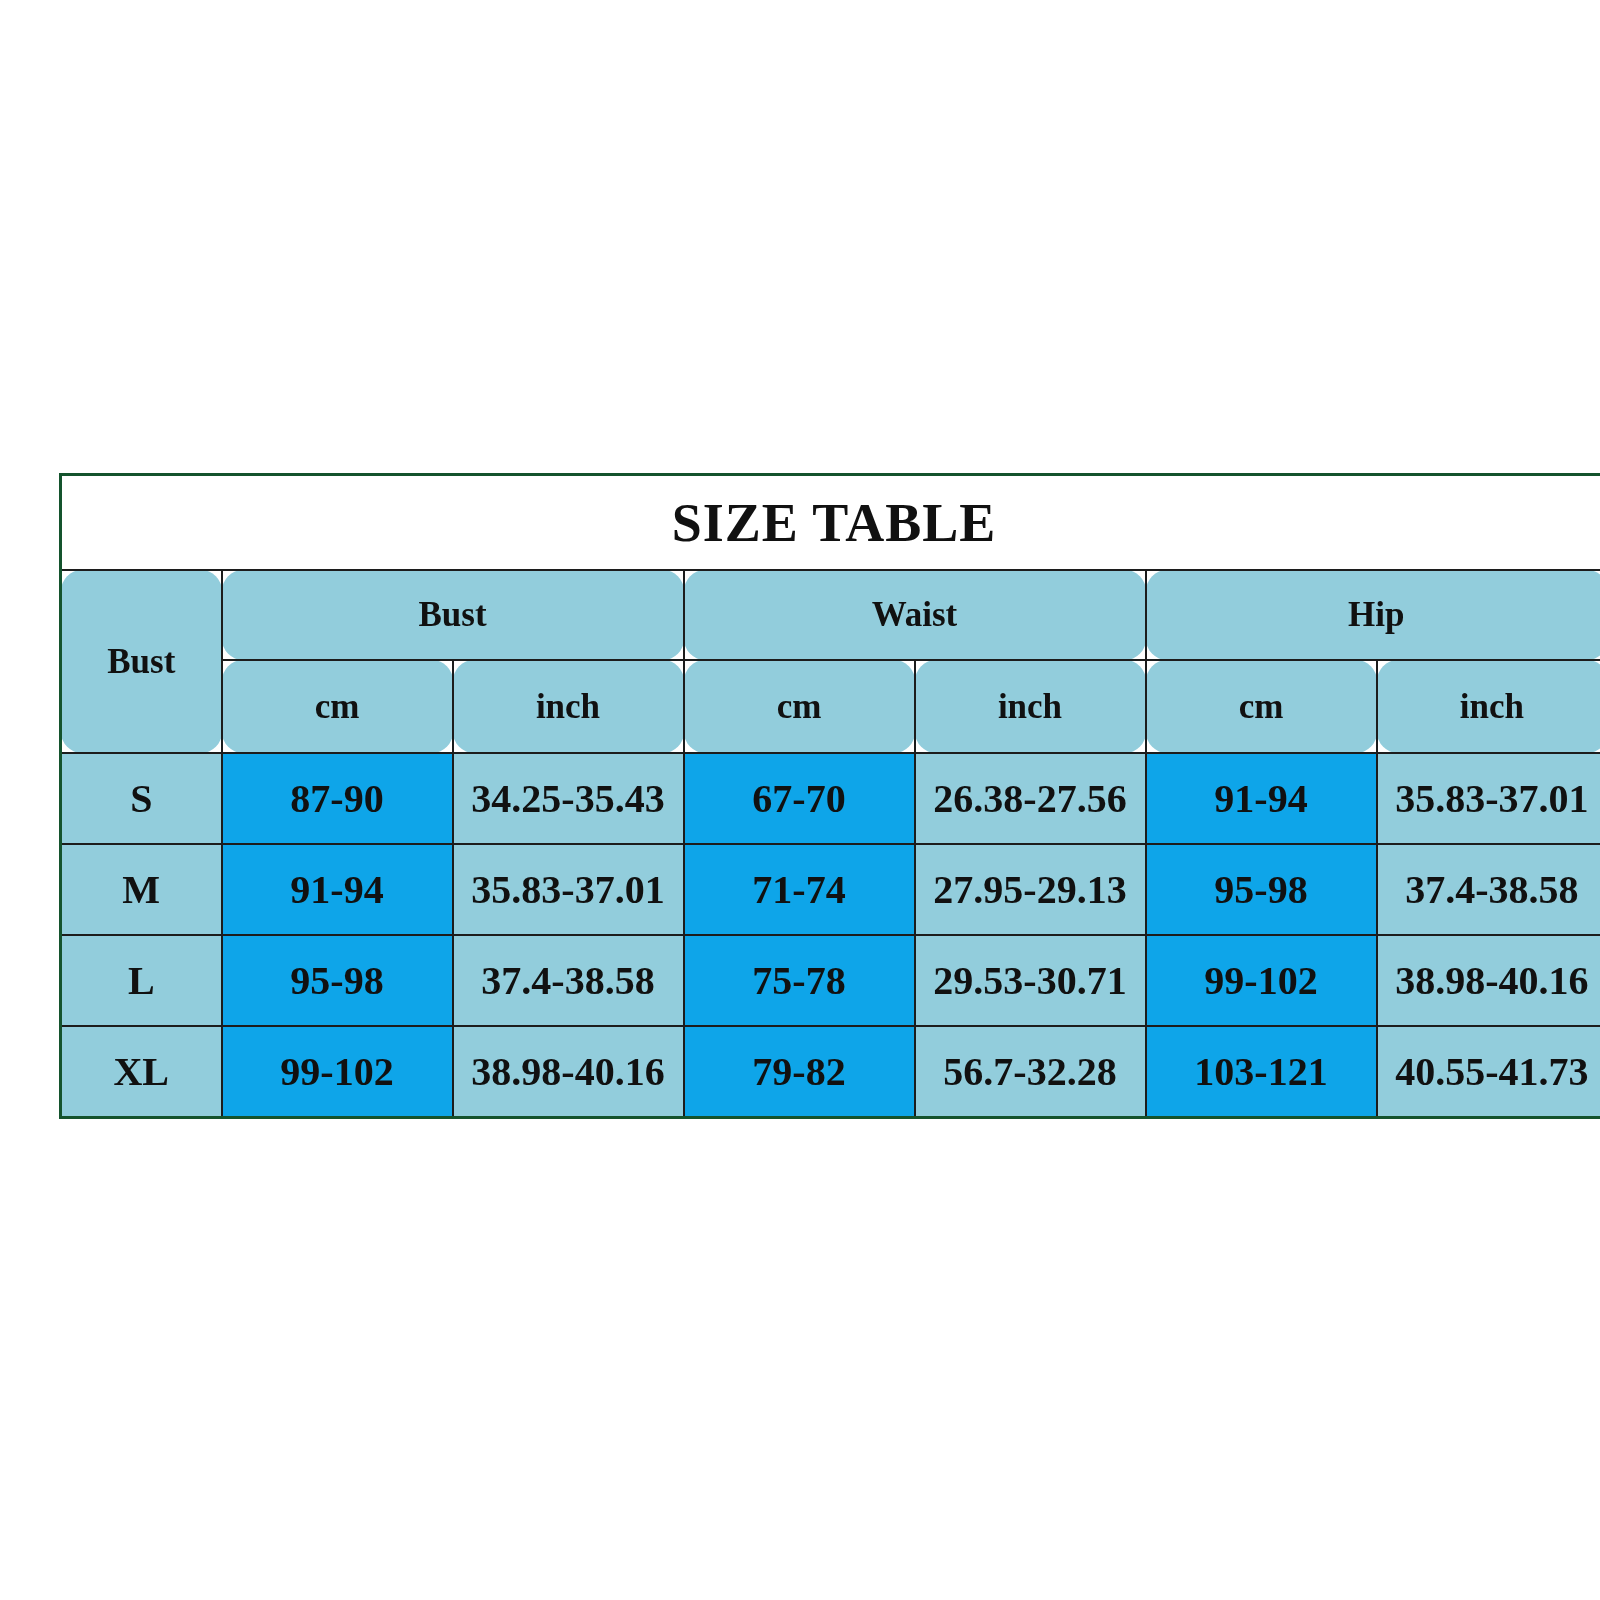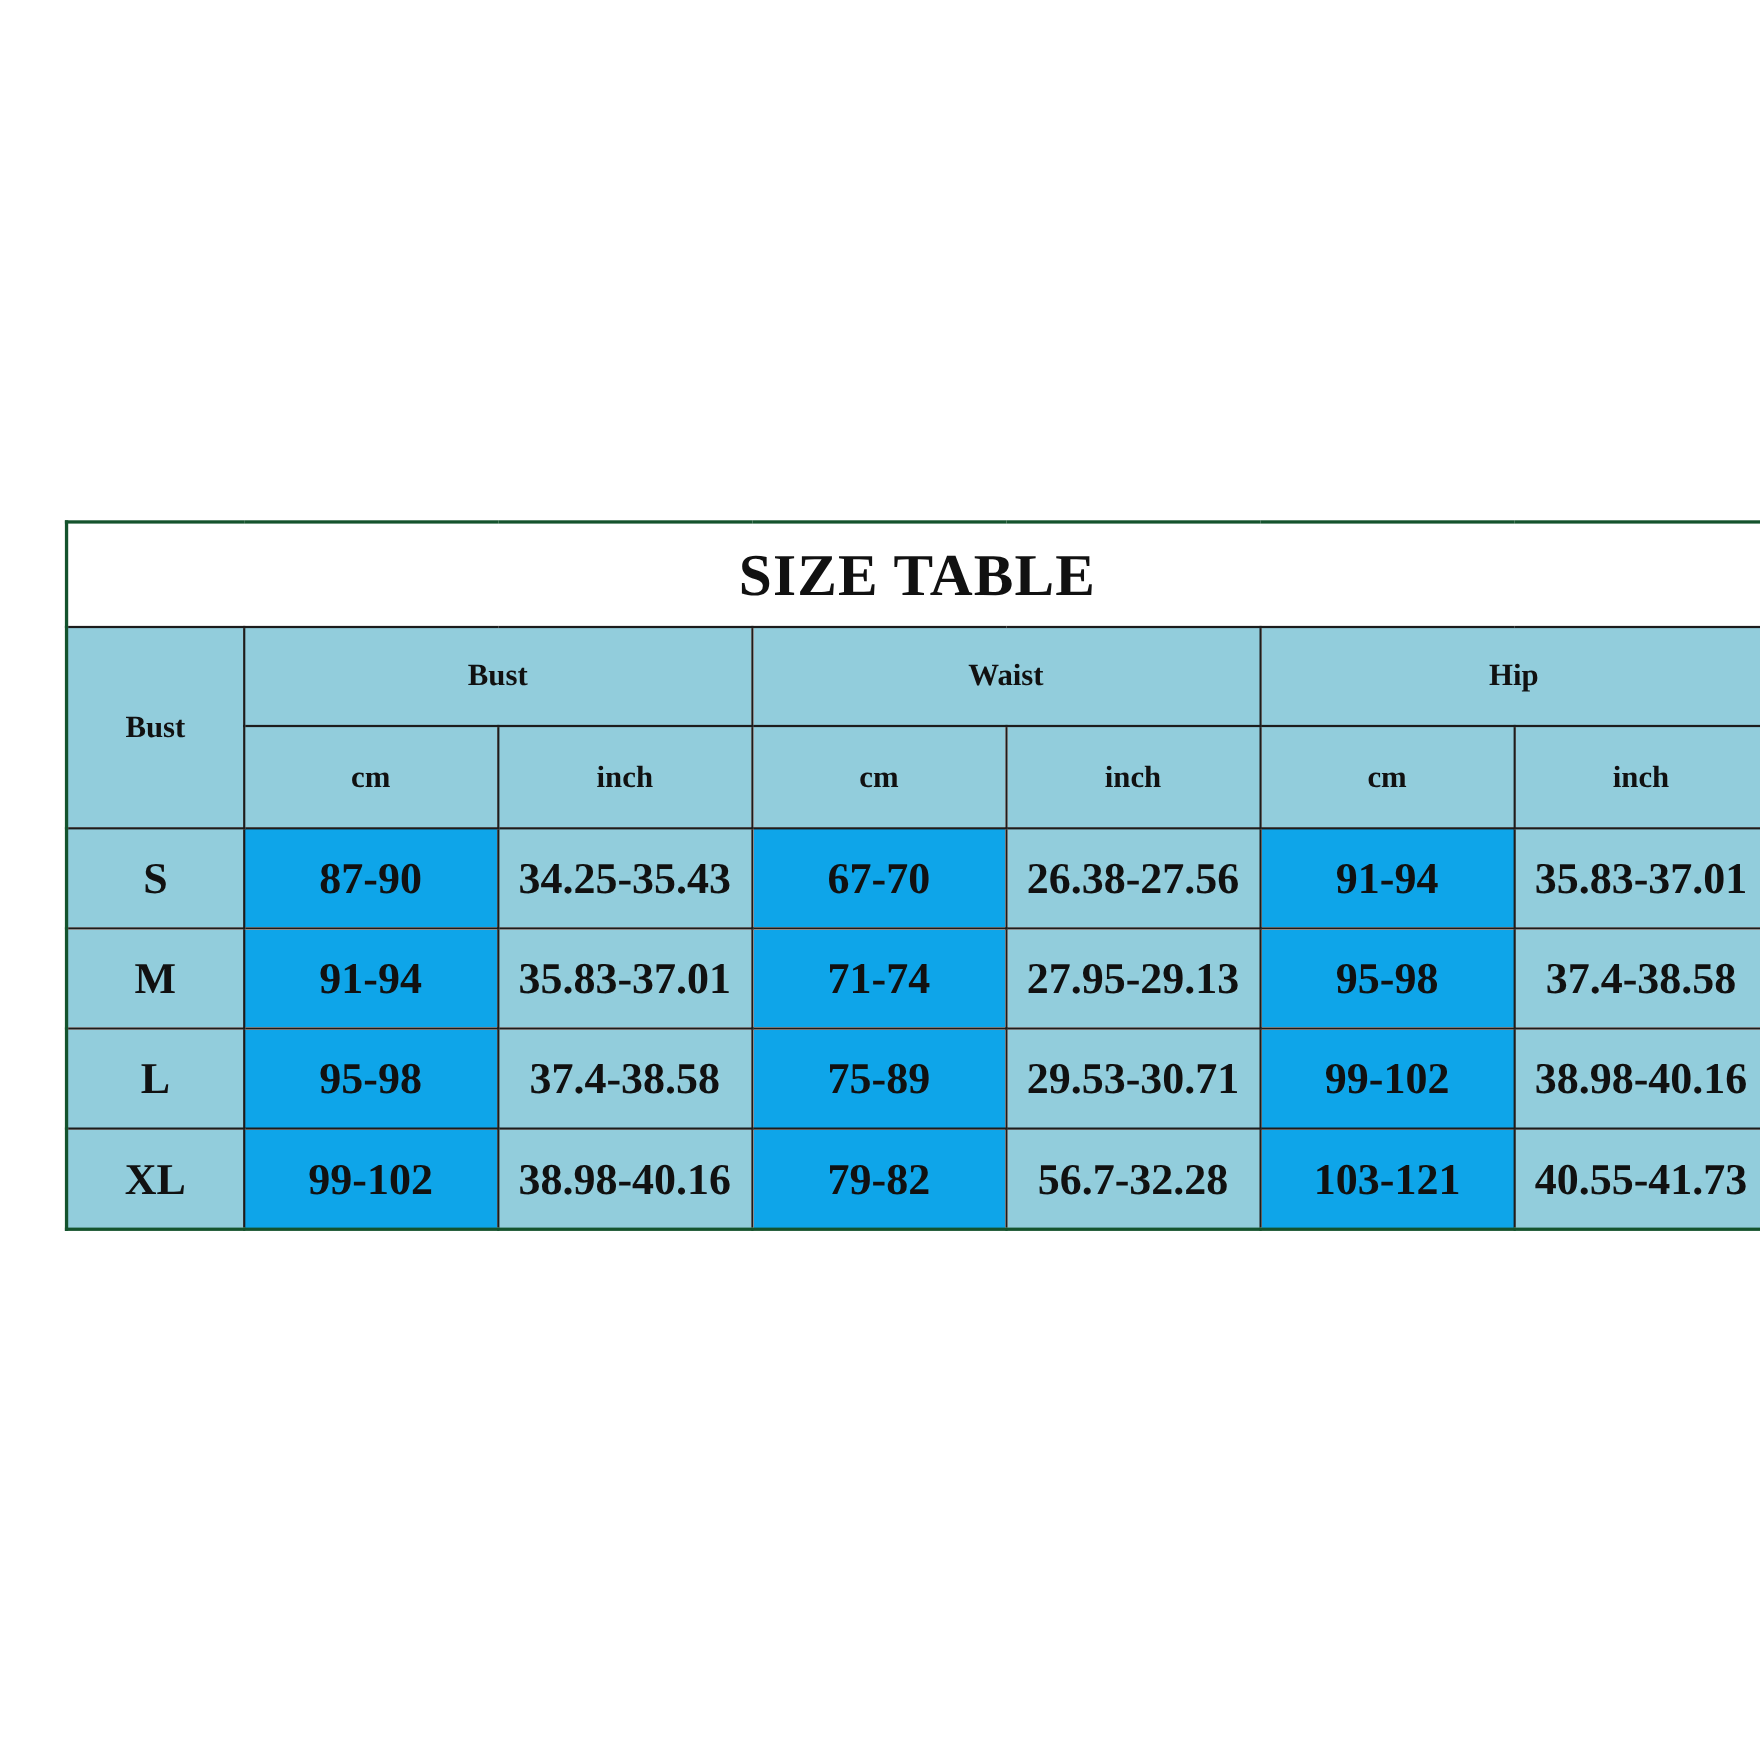--- a/index.html
+++ b/index.html
@@ -49,21 +49,22 @@
   td.fill-blue  { background: #92cddc; }
   td.fill-white { background: #0ea5e9; }
 
   
   td.title-cell {
     font-size: 54px;
     letter-spacing: 1px;
     background: #ffffff;
   }
   td.head-cell {
-    font-size: 28px;
+    font-size: 35px;
+    border-radius: 21px;
   }
   td.value-cell {
     font-size: 40px;
   }
 </style>
 </head>
 <body>
 
 <div class="table-wrap">
   <table class="size-table">
@@ -115,21 +116,21 @@
       <td class="value-cell fill-white">71-74</td>
       <td class="value-cell fill-blue">27.95-29.13</td>
       <td class="value-cell fill-white">95-98</td>
       <td class="value-cell fill-blue">37.4-38.58</td>
     </tr>
 
     <tr class="r-data">
       <td class="value-cell fill-blue">L</td>
       <td class="value-cell fill-white">95-98</td>
       <td class="value-cell fill-blue">37.4-38.58</td>
-      <td class="value-cell fill-white">75-89</td>
+      <td class="value-cell fill-white">75-78</td>
       <td class="value-cell fill-blue">29.53-30.71</td>
       <td class="value-cell fill-white">99-102</td>
       <td class="value-cell fill-blue">38.98-40.16</td>
     </tr>
 
     <tr class="r-data">
       <td class="value-cell fill-blue">XL</td>
       <td class="value-cell fill-white">99-102</td>
       <td class="value-cell fill-blue">38.98-40.16</td>
       <td class="value-cell fill-white">79-82</td>

